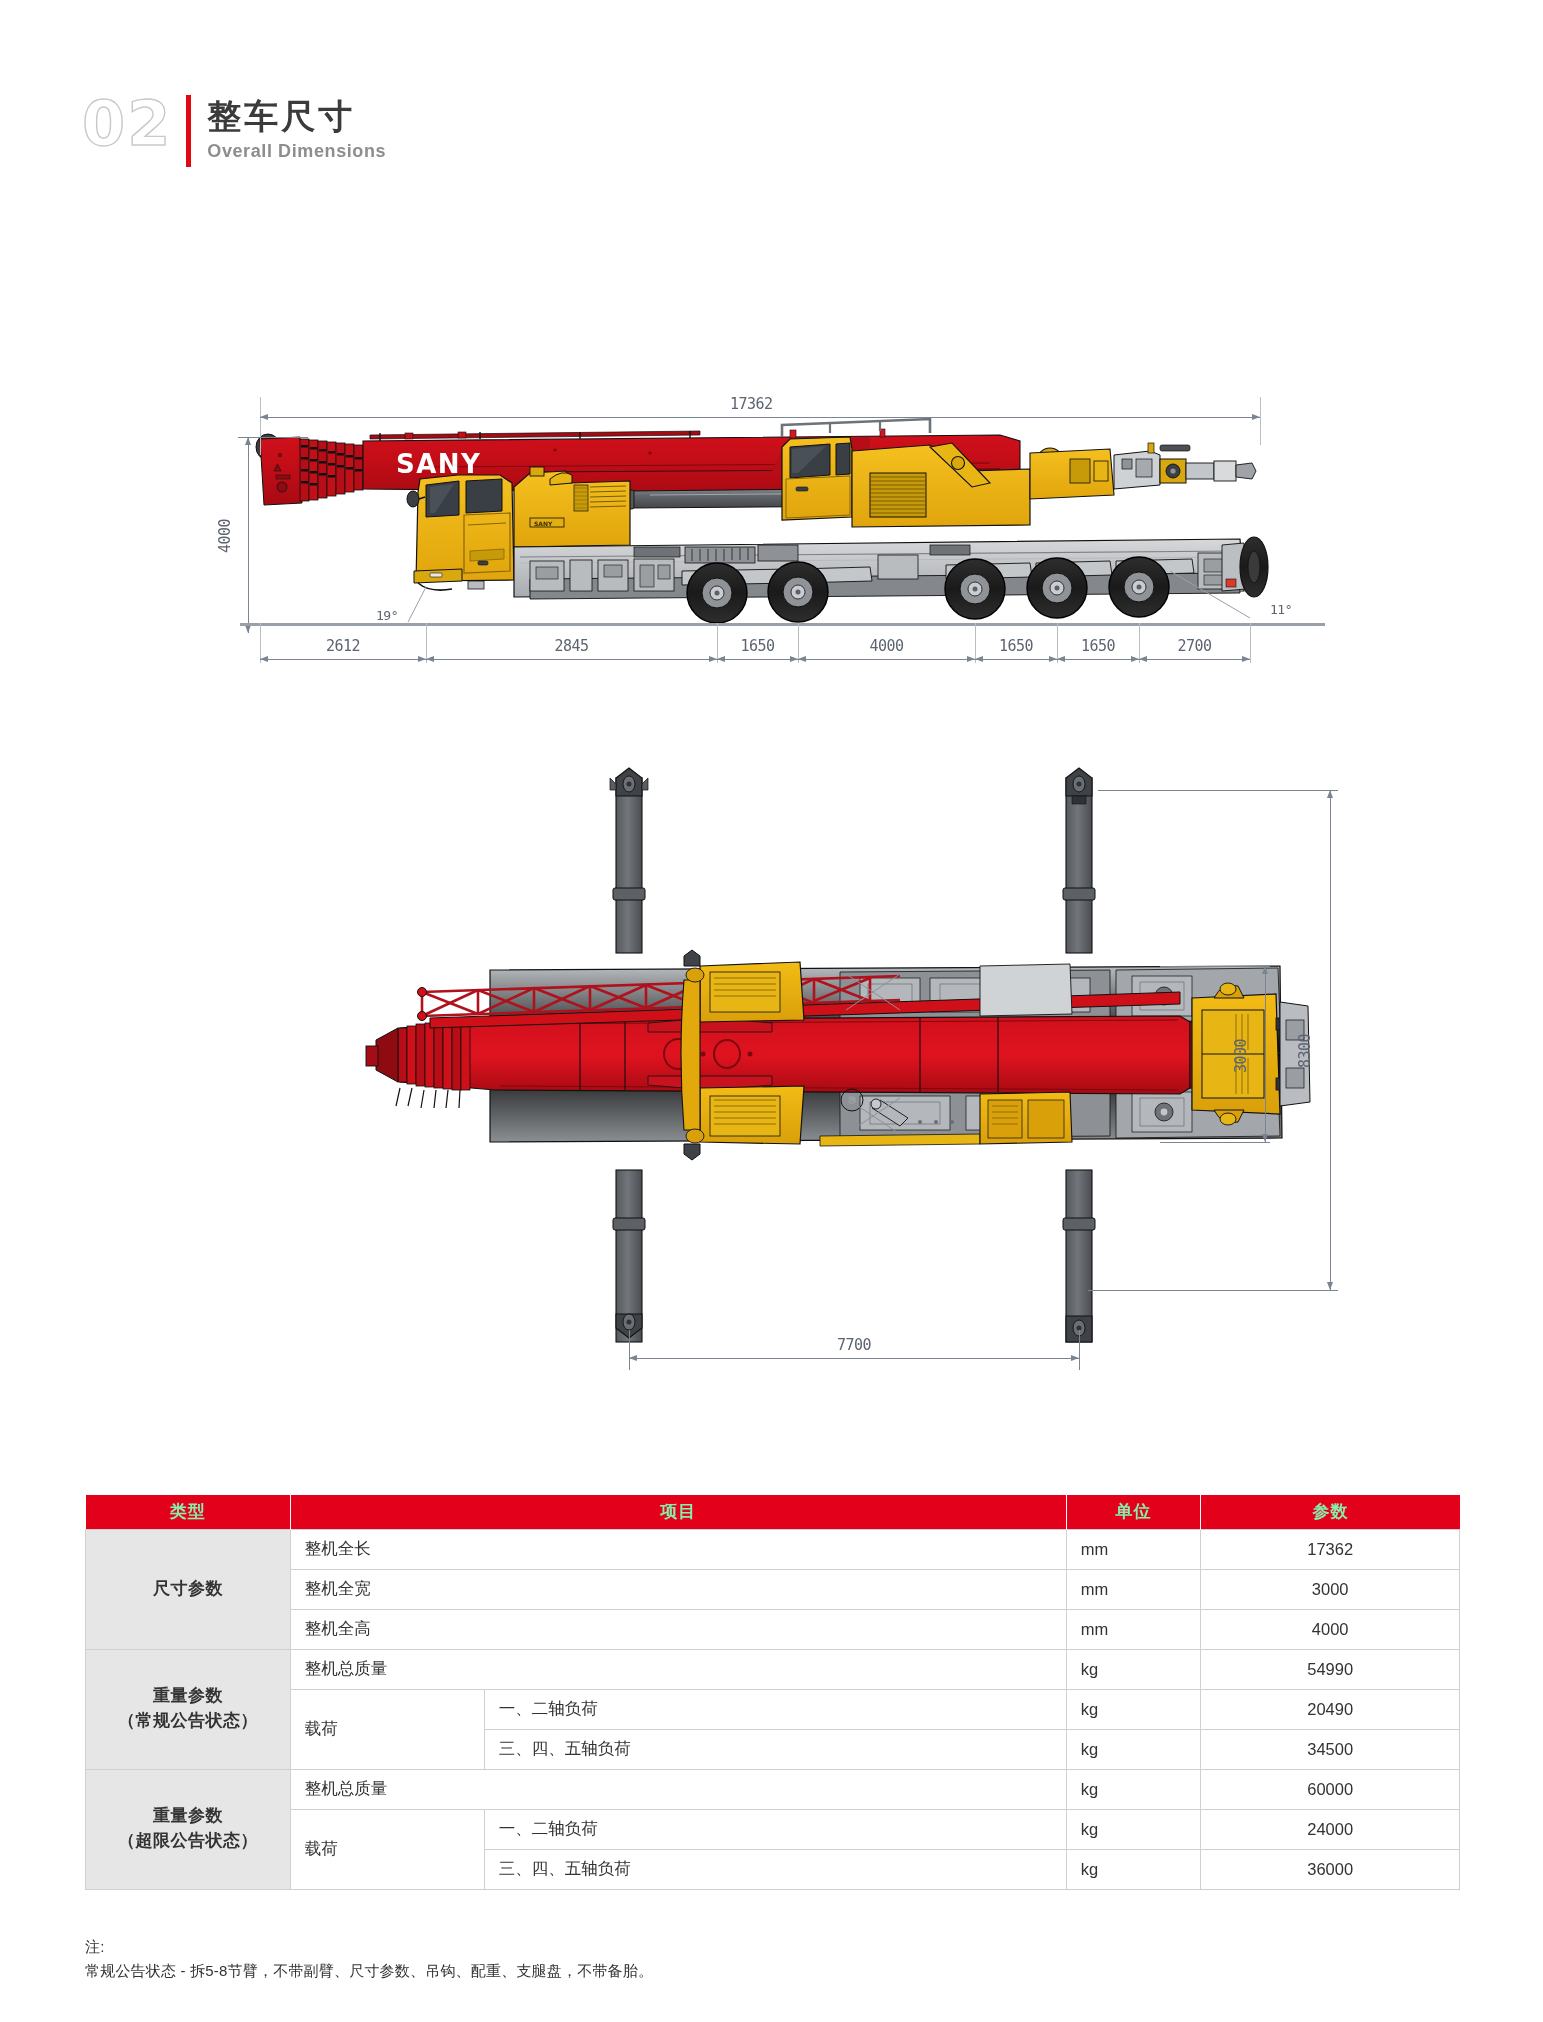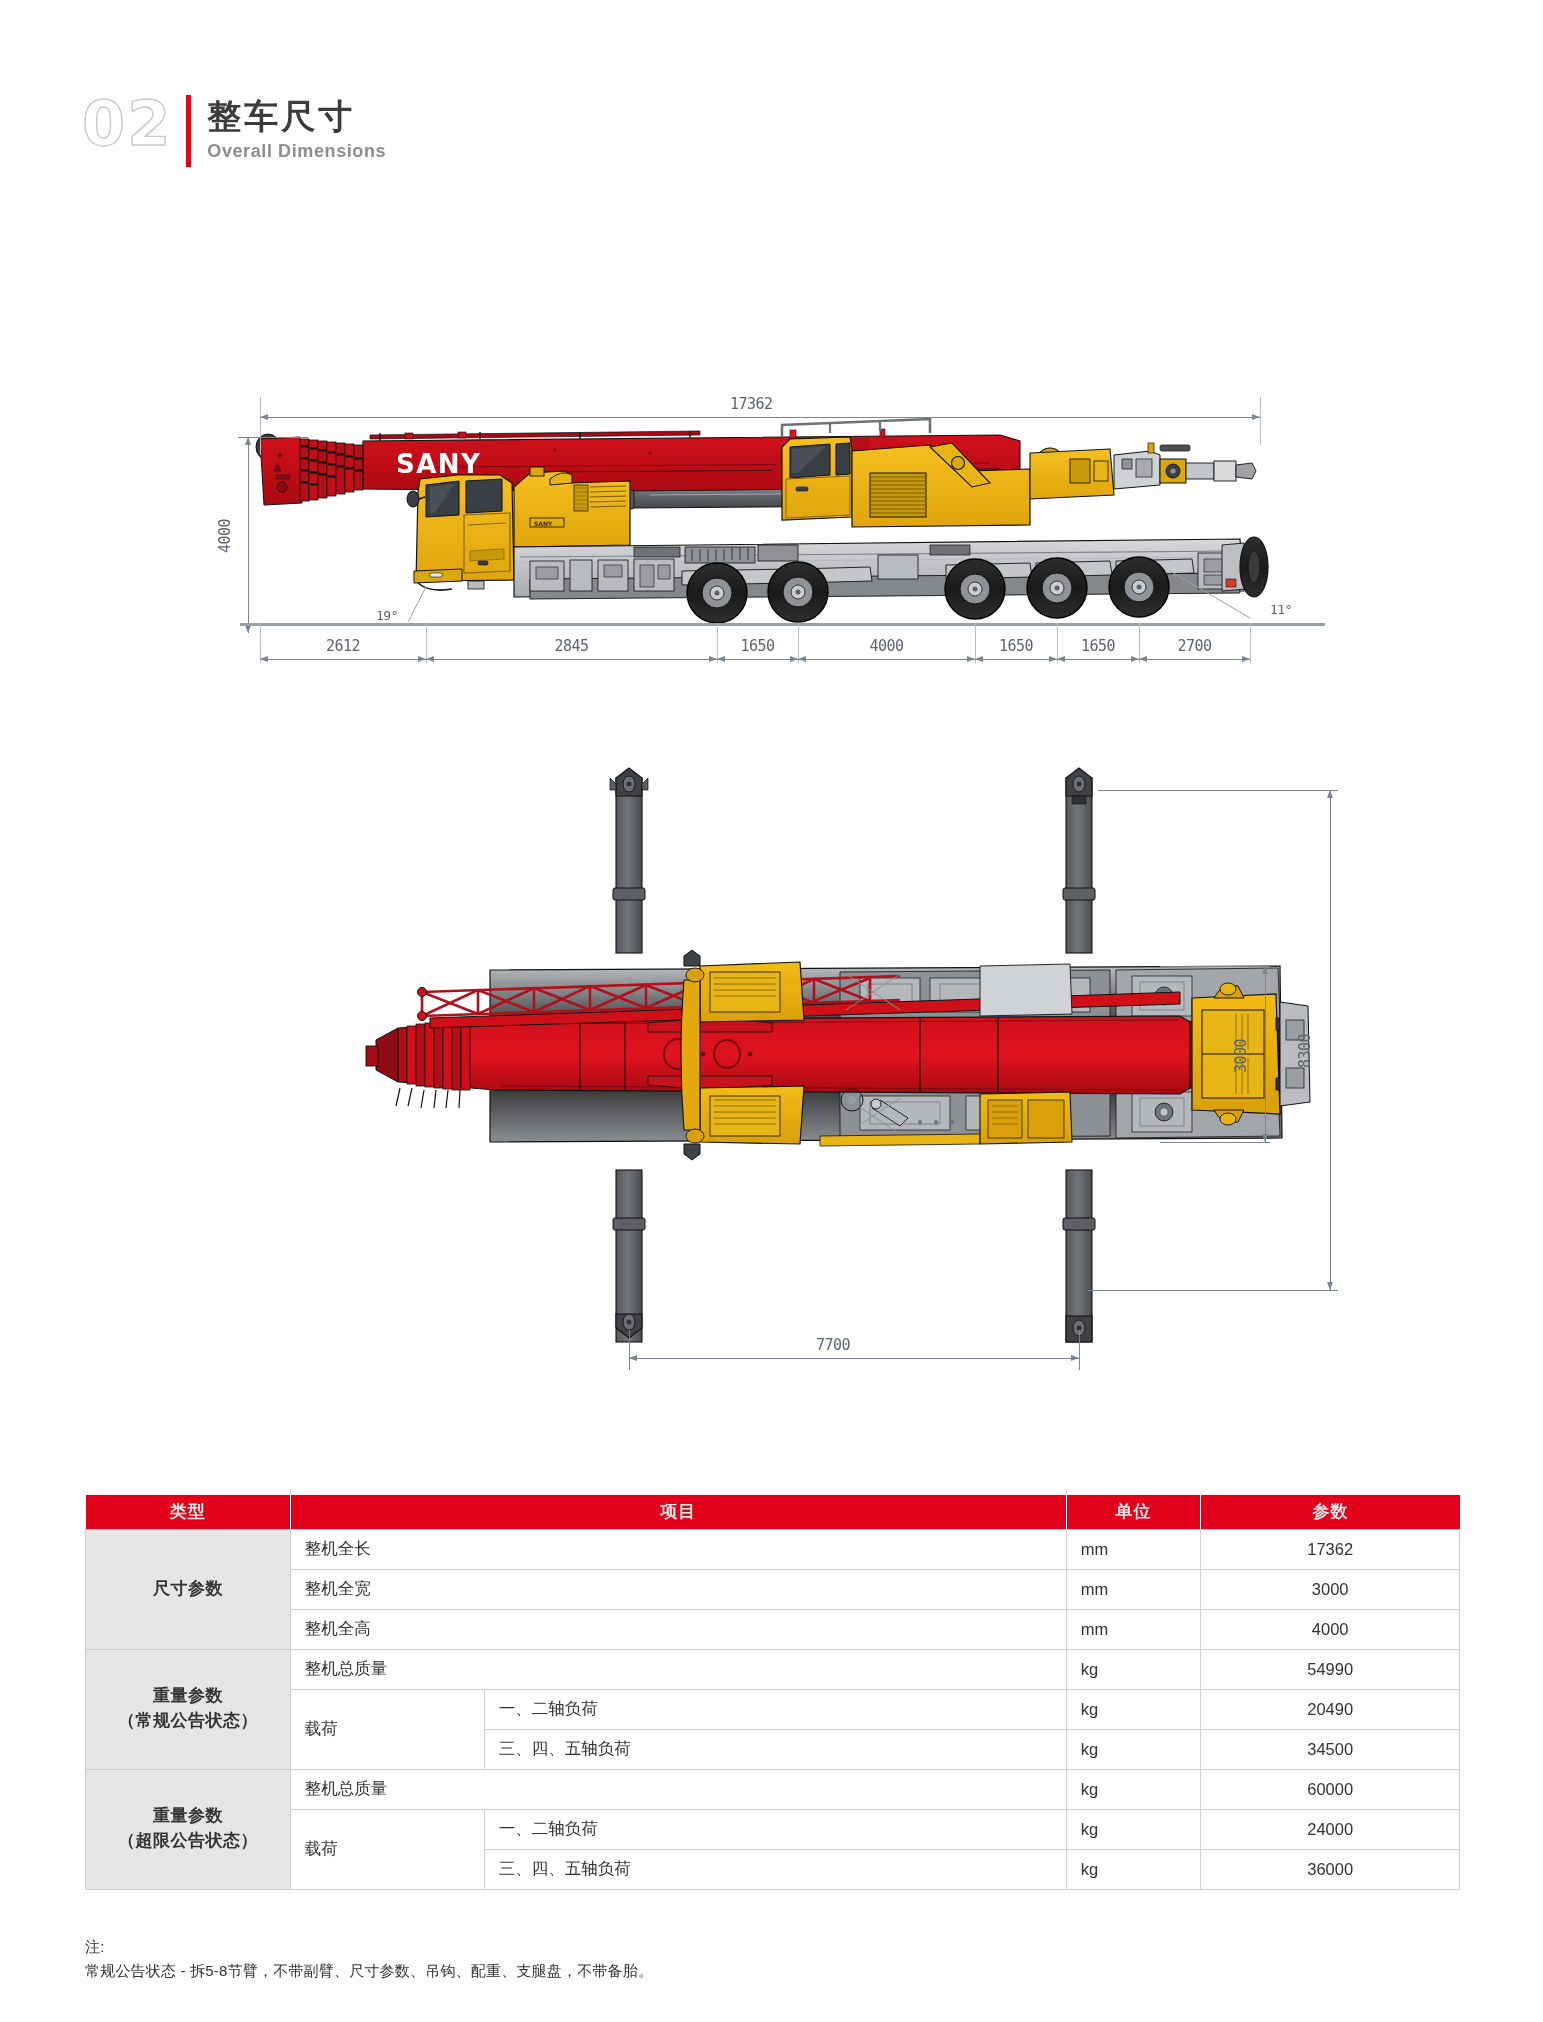--- a/index.html
+++ b/index.html
@@ -72,21 +72,21 @@
   .spec-table {
     position: absolute;
     left: 85px;
     top: 1495px;
     width: 1375px;
     border-collapse: collapse;
     font-size: 16.5px;
   }
   .spec-table th {
     background: #e2001a;
-    color: #e5e5e5;
+    color: #86efac;
     font-weight: 700;
     height: 34px;
     font-size: 17px;
     letter-spacing: 1px;
     border-right: 1px solid #fff;
   }
   .spec-table th:last-child { border-right: none; text-align: center; }
   .spec-table td {
     border: 1px solid #d0d0d0;
     height: 40px;
@@ -760,21 +760,21 @@
   <div class="dline v" style="left:1050px; top:20px; height:500px;"></div>
   <div class="arrow-u" style="left:1046.5px; top:20px;"></div>
   <div class="arrow-d" style="left:1046.5px; top:512px;"></div>
   <div class="dimtext vert" style="left:1008px; top:272px; transform:rotate(-90deg);">8300</div>
 
   <div class="dline v" style="left:349px; top:560px; height:40px;"></div>
   <div class="dline v" style="left:799px; top:560px; height:40px;"></div>
   <div class="dline h" style="left:349px; top:588px; width:450px;"></div>
   <div class="arrow-l" style="left:349px; top:584.5px;"></div>
   <div class="arrow-r" style="left:791px; top:584.5px;"></div>
-  <div class="dimtext" style="left:536px; top:566px;">7700</div>
+  <div class="dimtext" style="left:557px; top:566px;">7700</div>
 </div>
 
 <table class="spec-table">
   <colgroup>
     <col class="col-cat">
       <col class="col-item">
       <col class="col-sub">
       <col class="col-unit">
       <col class="col-val">
   </colgroup>

